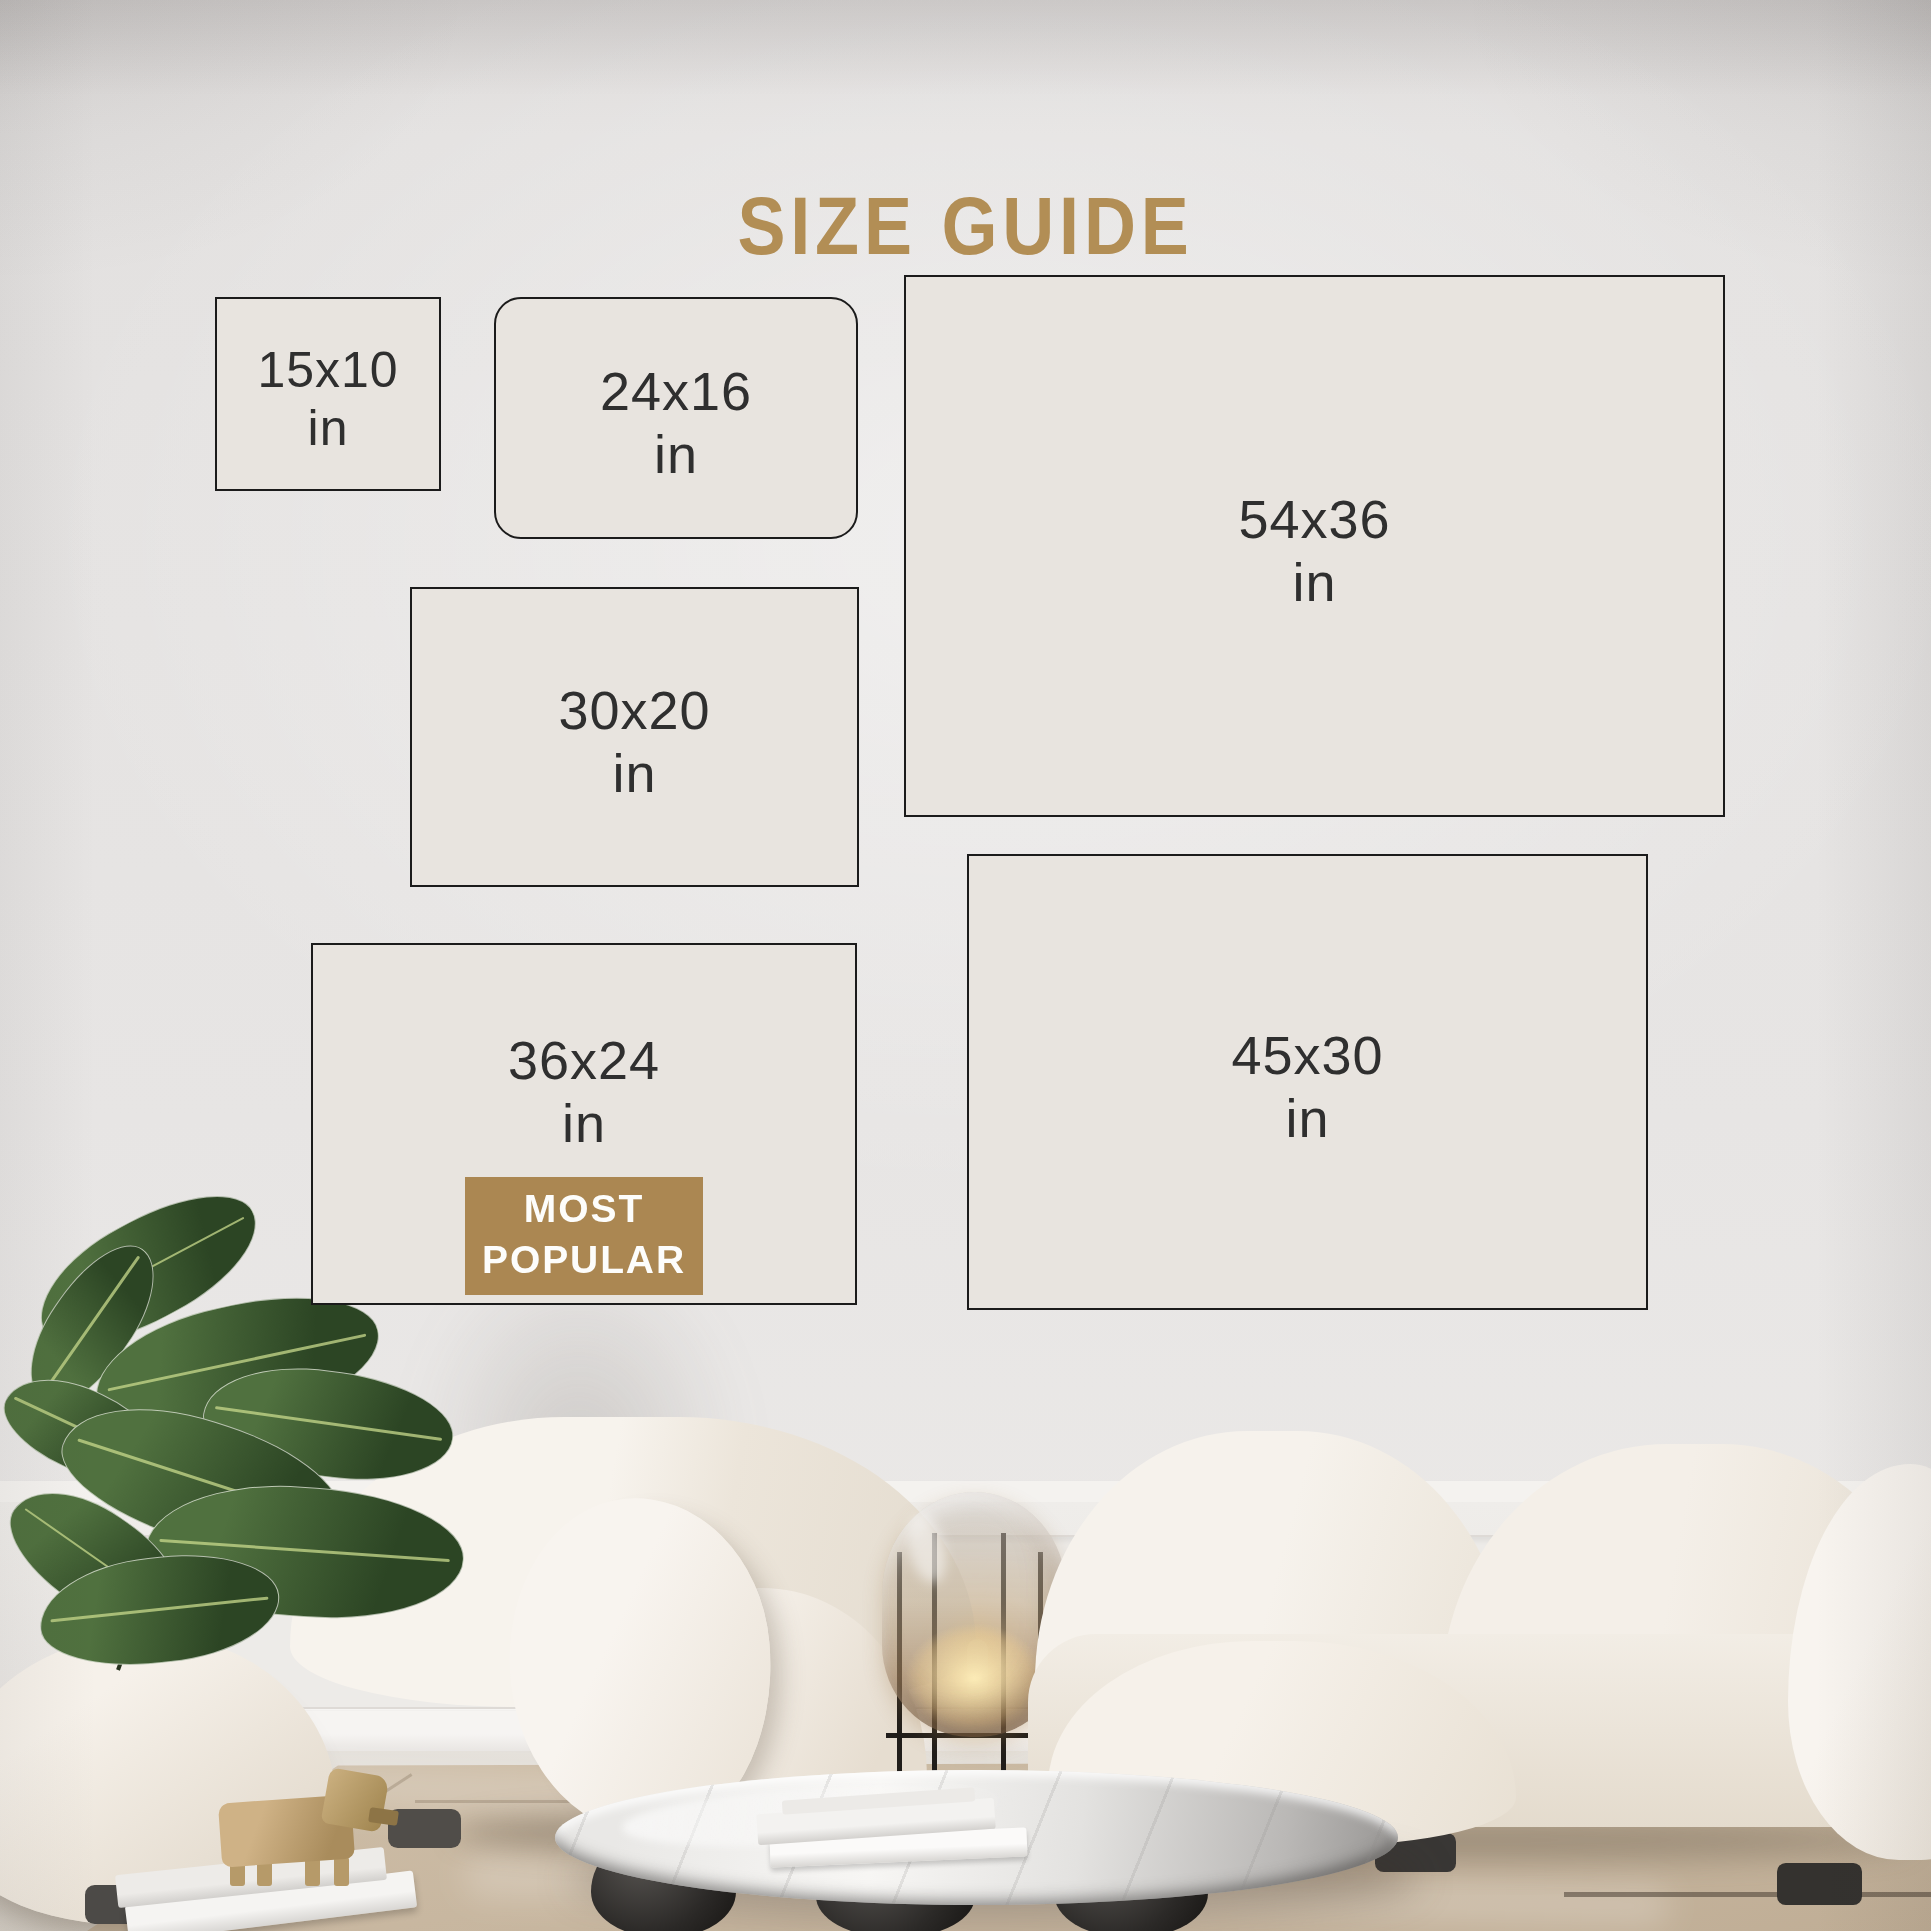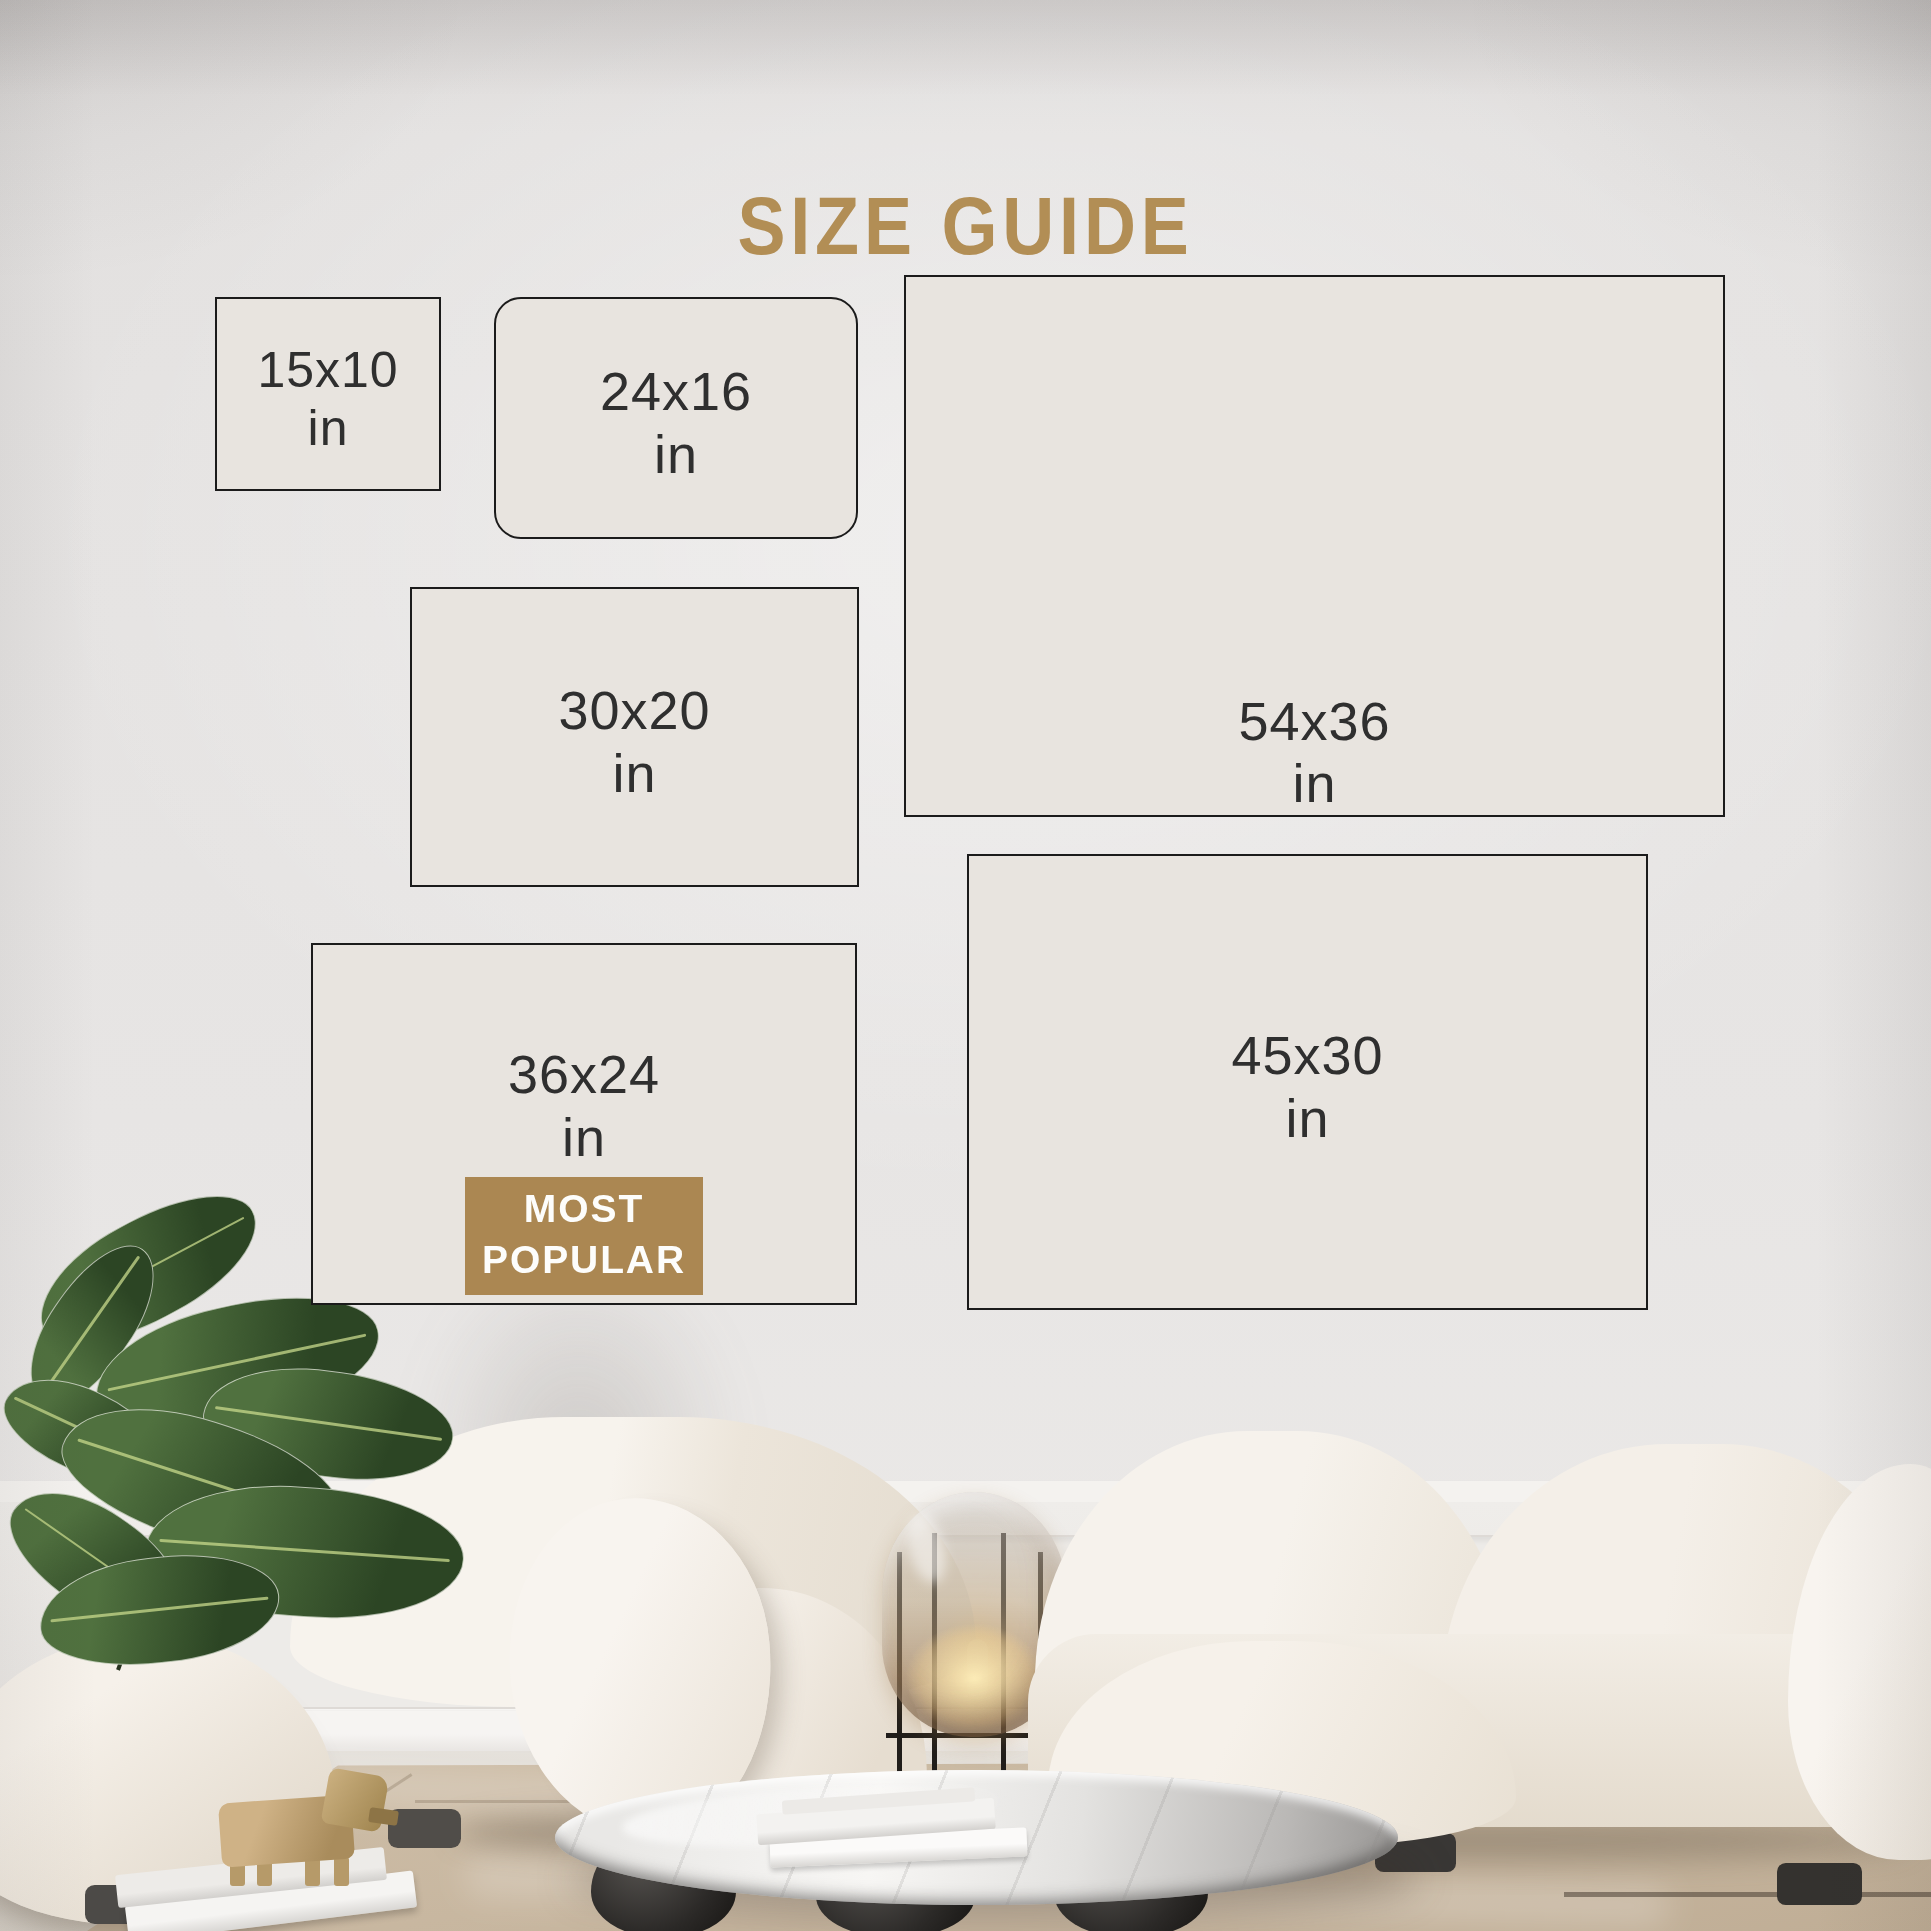--- a/index.html
+++ b/index.html
@@ -168,25 +168,25 @@
   .title{left:0;right:0;top:131px;height:95px;line-height:95px;text-align:center;
       font-size:72px;font-weight:700;letter-spacing:4.8px;color:var(--gold,#b28e55);
       transform:scaleY(1.12);}
   .size-box{background:var(--box_fill,#e8e4df);border:2.9px solid var(--box_border,#1b1b1b);
       display:flex;flex-direction:column;align-items:center;justify-content:center;
       color:var(--box_text_color,#2f2f2f);letter-spacing:1px;padding-top:9.7px;}
   .size-box .box-label,.size-box .box-unit{position:static;font-size:54px;line-height:1.16;font-weight:400;}
   .box-b1{left:215px;top:297px;width:226px;height:194px;}
   .box-b1 .box-label,.box-b1 .box-unit{font-size:50px;}
   .box-b2{left:494px;top:297px;width:364px;height:242px;border-radius:27px;}
-  .box-b3{left:904px;top:275px;width:821px;height:542px;justify-content:flex-end;}
+  .box-b3{left:904px;top:275px;width:821px;height:542px;}
   .box-b4{left:410px;top:587px;width:449px;height:300px;}
   .box-b5{left:967px;top:854px;width:681px;height:456px;}
   .box-b6{left:311px;top:943px;width:546px;height:362px;justify-content:flex-end;padding-bottom:7.7px;}
-  .badge{position:static;margin-top:8px;width:fit-content;
+  .badge{position:static;margin-top:22px;width:fit-content;
       background:var(--badge_bg,#ab8752);color:var(--badge_text_color,#fdfdfb);
       font-size:39px;font-weight:700;letter-spacing:1.9px;line-height:1.3;
       padding:7.7px 17.4px 9.7px;text-align:center;}
   .badge div{position:static;}
 </style>
 </head>
 <body>
 
 <div class="stage">
 

